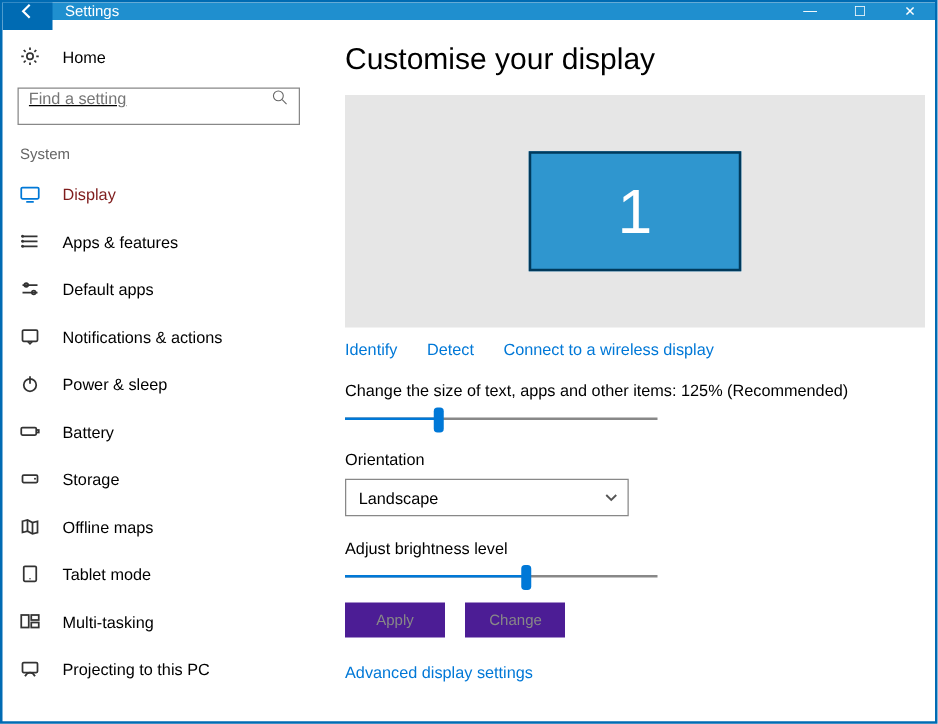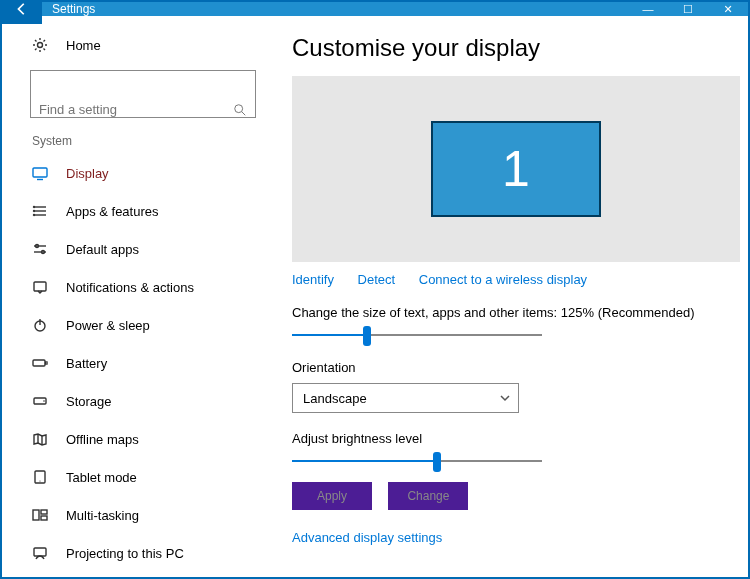--- a/index.html
+++ b/index.html
@@ -3,26 +3,26 @@
 <meta charset="utf-8">
 <style>
   * { box-sizing: border-box; margin: 0; padding: 0; font-family: "Segoe UI", Arial, sans-serif; }
   body { background: #fff; width: 750px; height: 579px; border: 2px solid #006bb3; overflow: hidden; }
   .titlebar { height: 14px; background: #1f8fcf; color: #fff; display: flex; align-items: center; font-size: 12px; }
   .back-btn { height: 30px; width: 40px; background: #006bb3; display: flex; align-items: center; justify-content: center; }
   .back-btn svg { width: 14px; height: 14px; fill: #fff; }
   .title-text { margin-left: 10px; }
   .win-controls { margin-left: auto; display: flex; }
   .win-btn { width: 40px; height: 30px; display: flex; align-items: center; justify-content: center; color: #fff; font-size: 11px; }
-  .app { display: flex; height: calc(100% - 30px); margin-left: 16px; }
+  .app { display: flex; height: calc(100% - 30px); }
   .sidebar { width: 250px; padding: 10px 0 0 0; overflow: hidden; }
   .home-row, .nav-item { display: flex; align-items: center; height: 38px; padding: 0 14px; font-size: 13px; cursor: default; }
   .home-row svg, .nav-item svg { width: 16px; height: 16px; margin-right: 18px; flex-shrink: 0; }
   .search-wrap { padding: 6px 12px 10px 12px; }
-  .search-box { display: flex; align-items: flex-end; border: 1px solid #888; height: 48px; padding: 0 8px; }
+  .search-box { display: flex; align-items: flex-start; border: 1px solid #888; height: 30px; padding: 0 8px; text-decoration: underline; }
   .search-box input { flex: 1; border: none; outline: none; font-size: 13px; background: transparent; }
   .search-box svg { width: 14px; height: 14px; fill: #666; }
   .section-label { padding: 6px 14px 6px 14px; font-size: 12px; color: #666; }
   .nav-item.selected { color: #7f1d1d; }
   .nav-item.selected svg { stroke: #0078d7; fill: none; }
   .icon { stroke: #333; fill: none; stroke-width: 1.4; }
   .selected .icon { stroke: #0078d7; }
   .content { flex: 1; padding: 18px 8px 0 24px; overflow: hidden; }
   .page-title { font-size: 24px; font-weight: 300; margin-bottom: 14px; }
   .display-preview { background: #e6e6e6; height: 186px; display: flex; align-items: center; justify-content: center; }

